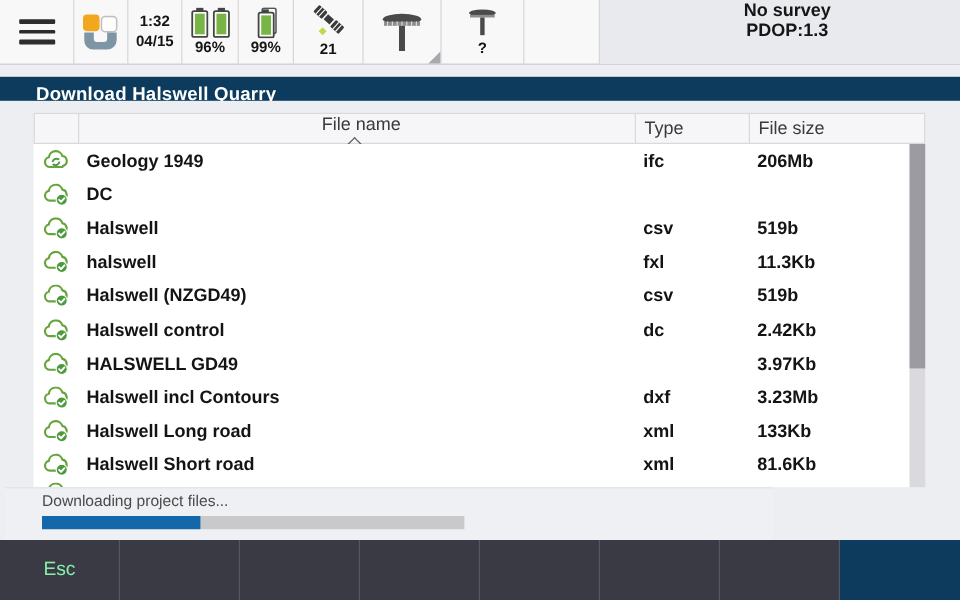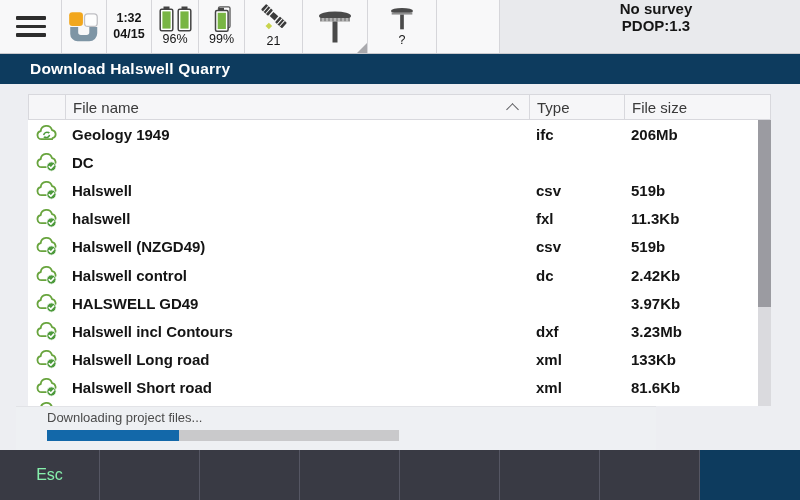--- a/index.html
+++ b/index.html
@@ -4,64 +4,64 @@
 <style>
   html,body{margin:0;padding:0;}
   body{font-family:"Liberation Sans",sans-serif;background:#dddde0;}
   .screen{position:relative;width:800px;height:500px;overflow:hidden;background:#edeef2;padding-left:28px;}
 
   
   .top-bar{position:absolute;left:0;top:0;width:800px;height:54px;background:#f8f8f9;
     display:flex;align-items:stretch;border-bottom:1px solid #c9c9ce;box-sizing:border-box;}
   .tb-cell{display:flex;flex-direction:column;align-items:center;justify-content:center;
     border-right:1px solid #d6d6da;box-sizing:border-box;position:relative;}
-  .tb-label{font-size:12.5px;font-weight:400;color:#151515;line-height:1.1;margin-top:1px;}
+  .tb-label{font-size:12.5px;font-weight:700;color:#151515;line-height:1.1;margin-top:1px;}
   .clock{font-size:12.5px;font-weight:600;color:#151515;text-align:center;line-height:1.25;}
   .hamburger{display:flex;flex-direction:column;gap:5px;}
   .hamburger span{display:block;width:30px;height:3.5px;background:#2d2d2d;border-radius:1px;}
   .bat-pair{display:flex;gap:3px;align-items:flex-end;}
   .tb-status{flex:1;background:#e9eaed;border-right:none;flex-direction:column;justify-content:flex-start;
     align-items:center;padding-left:12px;}
   .tb-status .txt{font-size:15px;font-weight:600;color:#161616;}
   .tb-status .gap{width:12px;}
   .corner-fold{position:absolute;right:0;bottom:0;width:0;height:0;
     border-left:10px solid transparent;border-bottom:10px solid #a9a9ad;}
 
   
-  .title-bar{position:absolute;left:0;top:54px;width:800px;height:30px;background:var(--navy,#0d3b5e);
+  .title-bar{position:absolute;left:0;top:64px;width:800px;height:30px;background:var(--navy,#0d3b5e);
     display:flex;align-items:center;}
   .title-bar .t{color:#fff;font-size:15.5px;font-weight:700;padding-left:30px;letter-spacing:.2px;}
 
   
   .content{position:absolute;left:0;top:84px;width:800px;height:366px;background:#edeef2;}
   .file-table{position:absolute;left:28px;top:10px;width:743px;}
   .thead{display:flex;height:26px;background:#f6f6f8;border:1px solid #d8d8dd;box-sizing:border-box;
     align-items:center;font-size:15px;color:#3a3a3a;}
   .th{height:100%;display:flex;align-items:center;box-sizing:border-box;border-right:1px solid #d8d8dd;}
   .th.icon-col{width:37px;border-right:1px solid #d8d8dd;}
-  .th.name-col{width:464px;padding-left:7px;justify-content:space-between;}
+  .th.name-col{width:464px;padding-left:7px;justify-content:space-between;flex-direction:column;}
   .th.type-col{width:95px;padding-left:7px;}
   .th.size-col{flex:1;padding-left:7px;border-right:none;}
   .caret{width:8px;height:8px;border-left:1.6px solid #5a5a5e;border-top:1.6px solid #5a5a5e;
     transform:rotate(45deg);margin-right:12px;margin-top:4px;flex:none;}
 
   .list{position:relative;width:730px;height:286px;overflow:hidden;background:#fff;}
   .frow{display:flex;align-items:center;height:28.2px;font-size:15px;font-weight:600;color:#141414;}
   .frow .c-icon{width:37px;display:flex;justify-content:center;flex:none;}
   .frow .c-name{width:464px;padding-left:7px;box-sizing:border-box;white-space:nowrap;overflow:hidden;}
   .frow .c-type{width:95px;padding-left:7px;box-sizing:border-box;}
   .frow .c-size{flex:1;padding-left:7px;box-sizing:border-box;}
   .partial-row{display:flex;height:28.2px;align-items:flex-start;}
   .partial-row .c-icon{width:37px;display:flex;justify-content:center;}
 
   .scrollbar{position:absolute;left:730px;top:26px;width:13px;height:286px;background:#dadade;}
   .scroll-thumb{position:absolute;left:0;top:0;width:13px;height:187px;background:#9b9ba1;}
 
   
-  .status-bar{position:absolute;left:16px;top:322px;width:640px;height:44px;background:#eef0f3;
+  .status-bar{position:absolute;left:4px;top:322px;width:640px;height:44px;background:#eef0f3;
     border-top:1px solid #e2e3e7;box-sizing:border-box;}
   .status-msg{position:absolute;left:31px;top:3px;font-size:13px;color:#4b4b4b;}
   .progress-track{position:absolute;left:31px;top:23px;width:352px;height:11px;background:#c9c9cb;}
   .progress-fill{height:100%;background:var(--progress_blue,#1368a9);}
 
   
   .bottom-bar{position:absolute;left:0;top:450px;width:800px;height:50px;background:#393a44;display:flex;}
   .bb-cell{width:100px;height:100%;border-right:1px solid #555663;box-sizing:border-box;
     display:flex;align-items:center;justify-content:center;}
   .bb-cell.navy{flex:1;background:var(--navy,#0d3b5e);border-right:none;}

